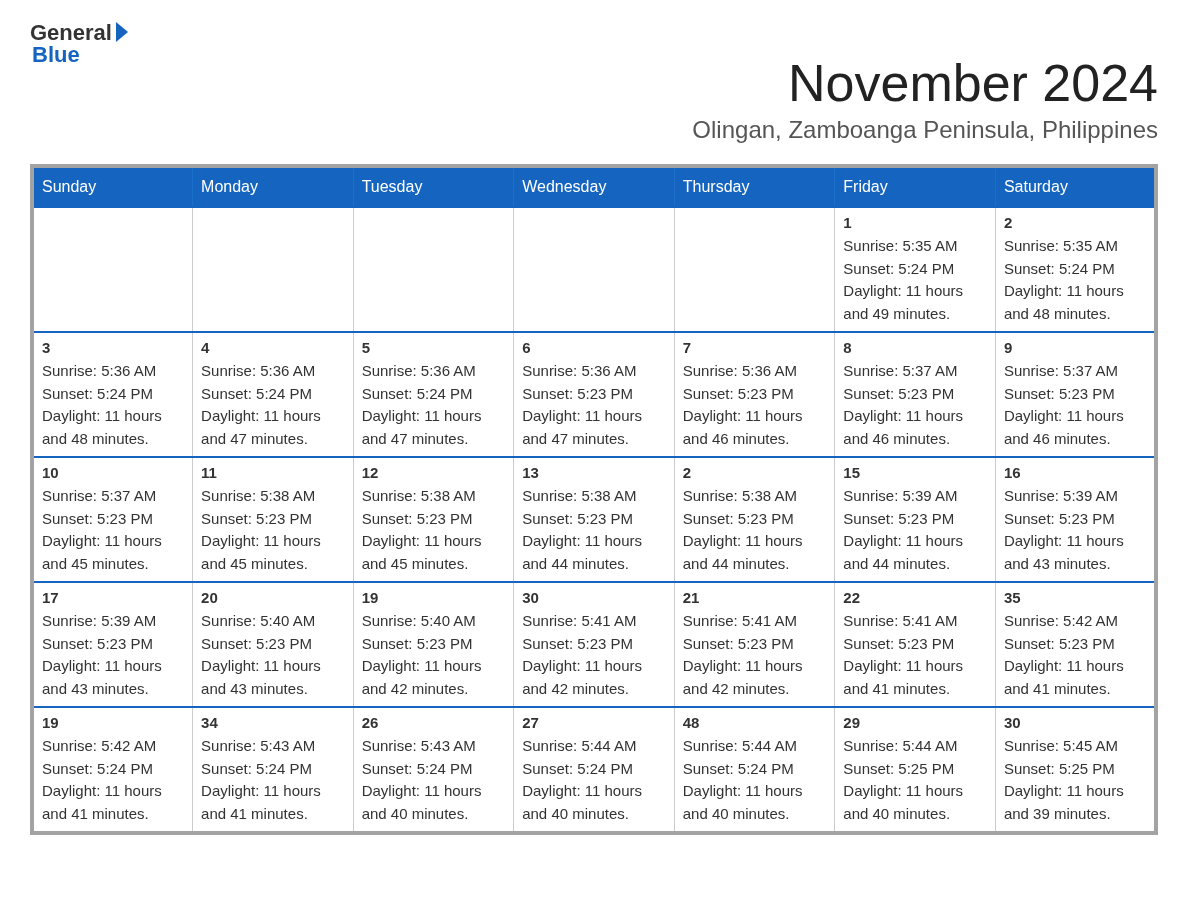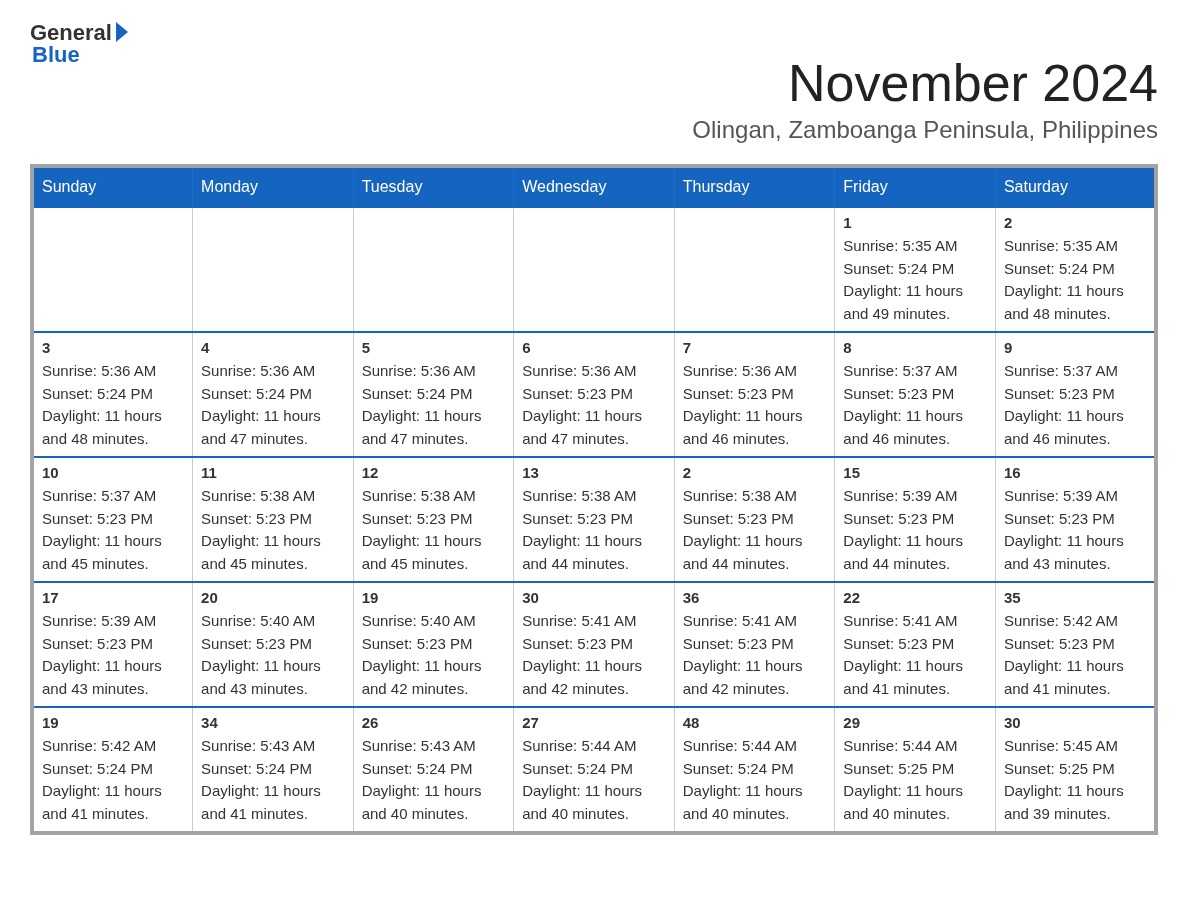--- a/index.html
+++ b/index.html
@@ -216,21 +216,21 @@
         </td>
         <td>
           <span class="day-num">19</span>
           <div class="day-info">Sunrise: 5:40 AM<br>Sunset: 5:23 PM<br>Daylight: 11 hours and 42 minutes.</div>
         </td>
         <td>
           <span class="day-num">30</span>
           <div class="day-info">Sunrise: 5:41 AM<br>Sunset: 5:23 PM<br>Daylight: 11 hours and 42 minutes.</div>
         </td>
         <td>
-          <span class="day-num">36</span>
+          <span class="day-num">21</span>
           <div class="day-info">Sunrise: 5:41 AM<br>Sunset: 5:23 PM<br>Daylight: 11 hours and 42 minutes.</div>
         </td>
         <td>
           <span class="day-num">22</span>
           <div class="day-info">Sunrise: 5:41 AM<br>Sunset: 5:23 PM<br>Daylight: 11 hours and 41 minutes.</div>
         </td>
         <td>
           <span class="day-num">35</span>
           <div class="day-info">Sunrise: 5:42 AM<br>Sunset: 5:23 PM<br>Daylight: 11 hours and 41 minutes.</div>
         </td>

